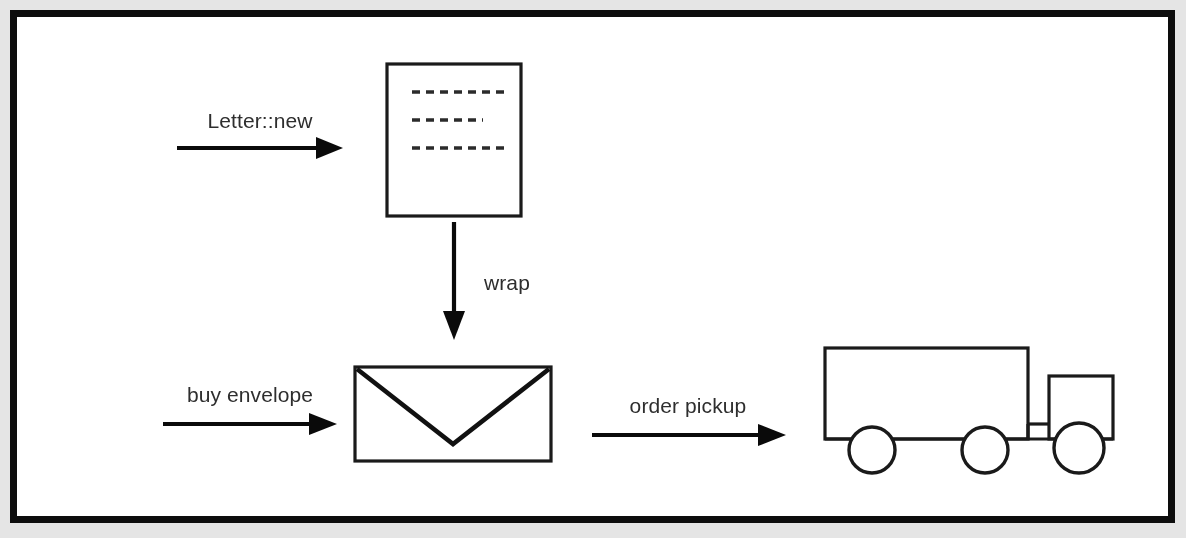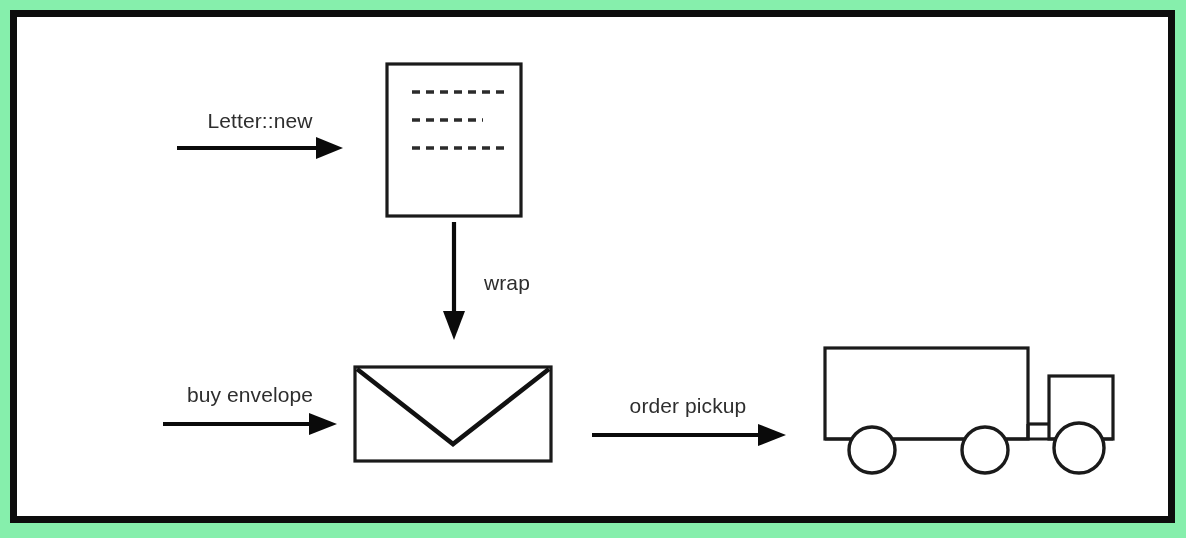--- a/index.html
+++ b/index.html
@@ -10,21 +10,21 @@
   body {
     width: 1186px;
     height: 538px;
     font-family: "Liberation Sans", sans-serif;
     overflow: hidden;
   }
   #diagram-root {
     position: relative;
     width: 1186px;
     height: 538px;
-    background: #86efac;
+    background: #e5e5e5;
   }
   #diagram-svg {
     display: block;
     width: 1186px;
     height: 538px;
   }
   .frame-rect {
     fill: #ffffff;
     stroke: #0d0d0d;
     stroke-width: 7;

